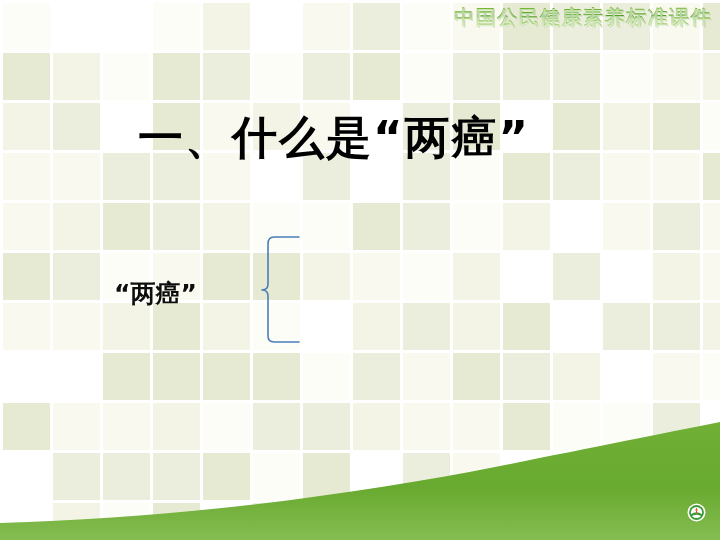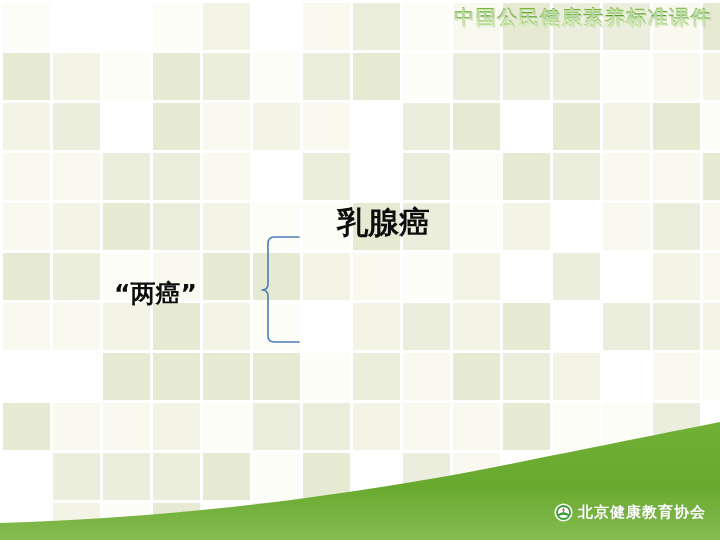--- a/index.html
+++ b/index.html
@@ -314,30 +314,30 @@
       <div class="bg-cell" style="left: 503px; top: 503px; width: 47px; height: 47px; background: rgb(236, 238, 221);"></div>
       <div class="bg-cell" style="left: 553px; top: 503px; width: 47px; height: 47px; background: rgb(253, 253, 248);"></div>
       <div class="bg-cell" style="left: 603px; top: 503px; width: 47px; height: 47px; background: rgb(253, 253, 248);"></div>
       <div class="bg-cell" style="left: 653px; top: 503px; width: 47px; height: 47px; background: rgb(230, 234, 211);"></div>
       <div class="bg-cell" style="left: 703px; top: 503px; width: 47px; height: 47px; background: rgb(236, 238, 221);"></div>
     </div>
 
   <div class="header-title-shadow">中国公民健康素养标准课件</div>
   <div class="header-title">中国公民健康素养标准课件</div>
 
+  <div class="slide-title">一、什么是“两癌”</div>
 
   <div class="label-left">“两癌”</div>
 
   <div class="brace-wrap">
     <svg width="60" height="130" viewBox="0 0 60 130" fill="none" xmlns="http://www.w3.org/2000/svg">
       <path d="M49 12 H24 Q18 12 18 19 V59 Q18 65 12 65 Q18 65 18 71 V111 Q18 117 24 117 H49" stroke="#4a7ebb" stroke-width="1.6" fill="none" stroke-linecap="round" stroke-linejoin="round"></path>
     </svg>
   </div>
 
-  <div class="label-top">乳腺癌</div>
 
   <div class="footer-swoosh">
     <svg width="720" height="120" viewBox="0 0 720 120" preserveAspectRatio="none" xmlns="http://www.w3.org/2000/svg">
       <defs>
         <linearGradient id="swooshGrad" x1="0" y1="0" x2="0" y2="1">
           <stop offset="0%" stop-color="#71b037"></stop>
           <stop offset="55%" stop-color="#68a92f"></stop>
           <stop offset="100%" stop-color="#86bd52"></stop>
         </linearGradient>
       </defs>
@@ -349,16 +349,15 @@
     <span class="emblem">
       <svg width="19" height="19" viewBox="0 0 19 19" xmlns="http://www.w3.org/2000/svg">
         <circle cx="9.5" cy="9.5" r="9" fill="#ffffff"></circle>
         <circle cx="9.5" cy="9.5" r="7.4" fill="#3f9a3a"></circle>
         <circle cx="9.5" cy="9.5" r="5.6" fill="#ffffff"></circle>
         <path d="M3.9 11.2 Q9.5 7.4 15.1 11.2 L15.1 13.4 Q9.5 10.0 3.9 13.4 Z" fill="#3f9a3a"></path>
         <path d="M9.5 4.6 L10.9 7.6 L8.1 7.6 Z" fill="#e8541e"></path>
         <rect x="9.0" y="7.2" width="1.0" height="3.6" fill="#e8541e"></rect>
       </svg>
     </span>
-    <span class="footer-logo-text">北京健康教育协会</span>
   </div>
 
 </div>
 
 </body></html>

